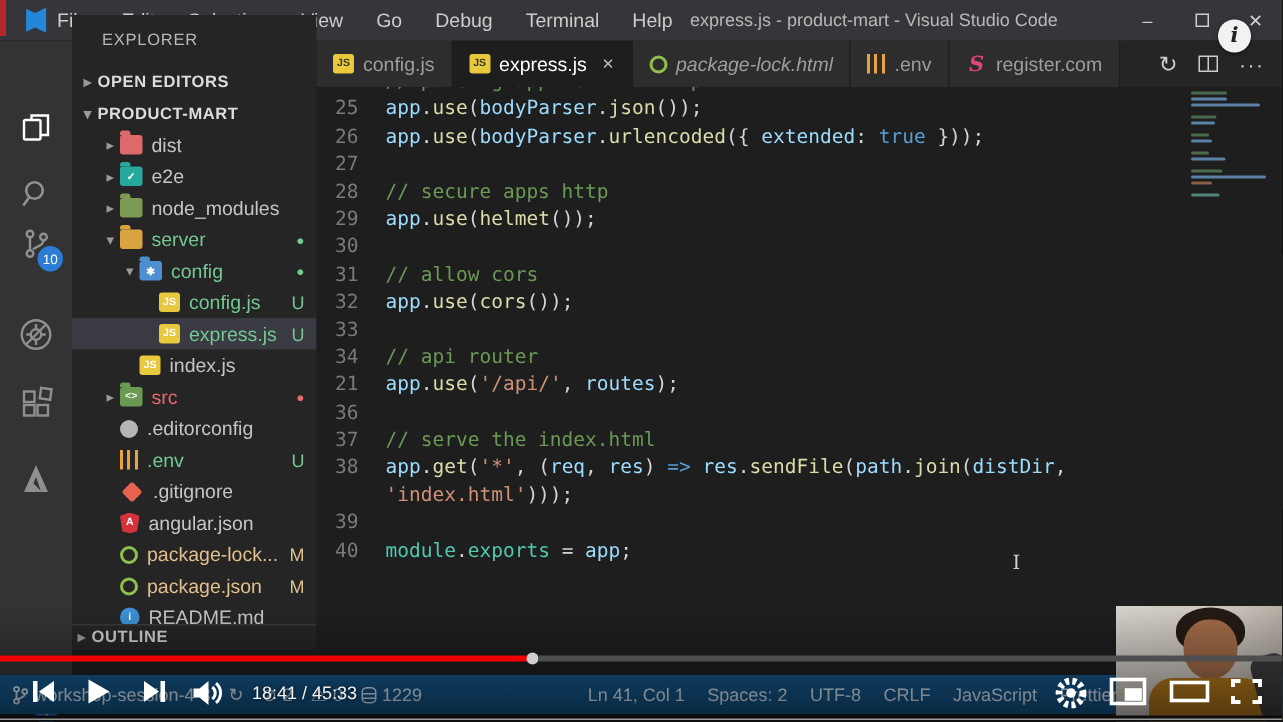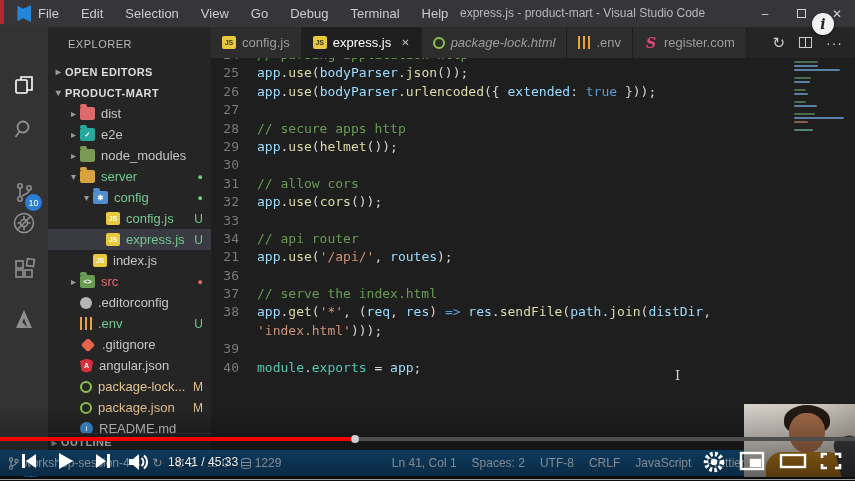--- a/index.html
+++ b/index.html
@@ -17,21 +17,21 @@
   .restore-glyph { width:9px; height:9px; border:1px solid #cfcfcf; position:relative; }
   .red-strip { position:absolute; left:0; top:0; width:4px; height:24px; background:#b3282d; z-index:60; }
   .info-circle { position:absolute; left:812px; top:13px; width:22px; height:22px; border-radius:50%; background:#f2f2f2; color:#222; font-family:"DejaVu Serif", serif; font-style:italic; font-weight:bold; font-size:14px; display:flex; align-items:center; justify-content:center; z-index:62; box-shadow:0 1px 3px rgba(0,0,0,.5); }
 
   
   .activitybar { position:absolute; left:0; top:27px; width:48px; height:423px; background:#333333; z-index:2; }
   .act-icon { position:absolute; left:0; width:48px; height:40px; display:flex; align-items:center; justify-content:center; }
   .act-badge { position:absolute; border-radius:50%; background:#2a7cd4; color:#fff; font-size:9px; display:flex; align-items:center; justify-content:center; }
 
   
-  .sidebar { position:absolute; left:48px; top:27px; width:163px; height:423px; background:#252526; color:#c5c5c5; font-size:13px; z-index:2; overflow:hidden; }
+  .sidebar { position:absolute; left:48px; top:10px; width:163px; height:423px; background:#252526; color:#c5c5c5; font-size:13px; z-index:2; overflow:hidden; }
   .sb-header { height:34px; line-height:34px; padding-left:20px; font-size:11px; color:#b8b8b8; letter-spacing:.5px; }
   .tree-row { height:21px; display:flex; align-items:center; white-space:nowrap; }
   .tree-row.selected { background:#3a3a42; }
   .tree-row.section { font-size:11px; font-weight:bold; color:#dddddd; letter-spacing:.4px; }
   .chev { width:13px; text-align:center; color:#9a9a9a; font-size:10px; flex:none; }
   .fi { width:15px; height:13px; margin-right:6px; flex:none; position:relative; border-radius:2px; font-family:"Liberation Sans",sans-serif; }
   .fi.folder::before { content:""; position:absolute; top:-3px; left:0; width:7px; height:3px; border-radius:2px 2px 0 0; background:inherit; }
   .fi-pink { background:#dd6a6a; } .fi-teal { background:#27a89d; } .fi-olive { background:#7d9a55; }
   .fi-yellow { background:#d9a440; } .fi-blue { background:#4f8fd0; } .fi-green { background:#699c52; }
   .fi-js { background:#e8c93d; border-radius:2px; color:#3a3a1e; font-size:7px; font-weight:bold; display:flex; align-items:center; justify-content:center; width:14px; height:13px; }
@@ -137,21 +137,21 @@
           <rect x="4" y="7" width="11" height="13" rx="1"></rect>
           <path d="M9 7 V4 h11 v13 h-5"></path>
         </svg>
     </div>
     <div class="act-icon" style="top:82px">
       <svg width="24" height="24" viewBox="0 0 24 24" fill="none" stroke="#8f8f8f" stroke-width="1.8">
           <circle cx="11" cy="10" r="5.5"></circle>
           <path d="M7.5 14.5 L3.5 20"></path>
         </svg>
     </div>
-    <div class="act-icon" style="top:146px">
+    <div class="act-icon" style="top:116px">
       <svg width="24" height="24" viewBox="0 0 24 24" fill="none" stroke="#8f8f8f" stroke-width="1.6">
           <circle cx="8" cy="5" r="2.2"></circle>
           <circle cx="17" cy="7" r="2.2"></circle>
           <circle cx="8" cy="18" r="2.2"></circle>
           <path d="M8 7.5 v8 M17 9.2 c0 4 -5 4 -7 6"></path>
         </svg>
       <span class="act-badge" style="right:6px; bottom:2px; width:17px; height:17px;">10</span>
     </div>
     <div class="act-icon" style="top:176px">
       <svg width="26" height="26" viewBox="0 0 26 26" fill="none" stroke="#8f8f8f" stroke-width="1.6">

